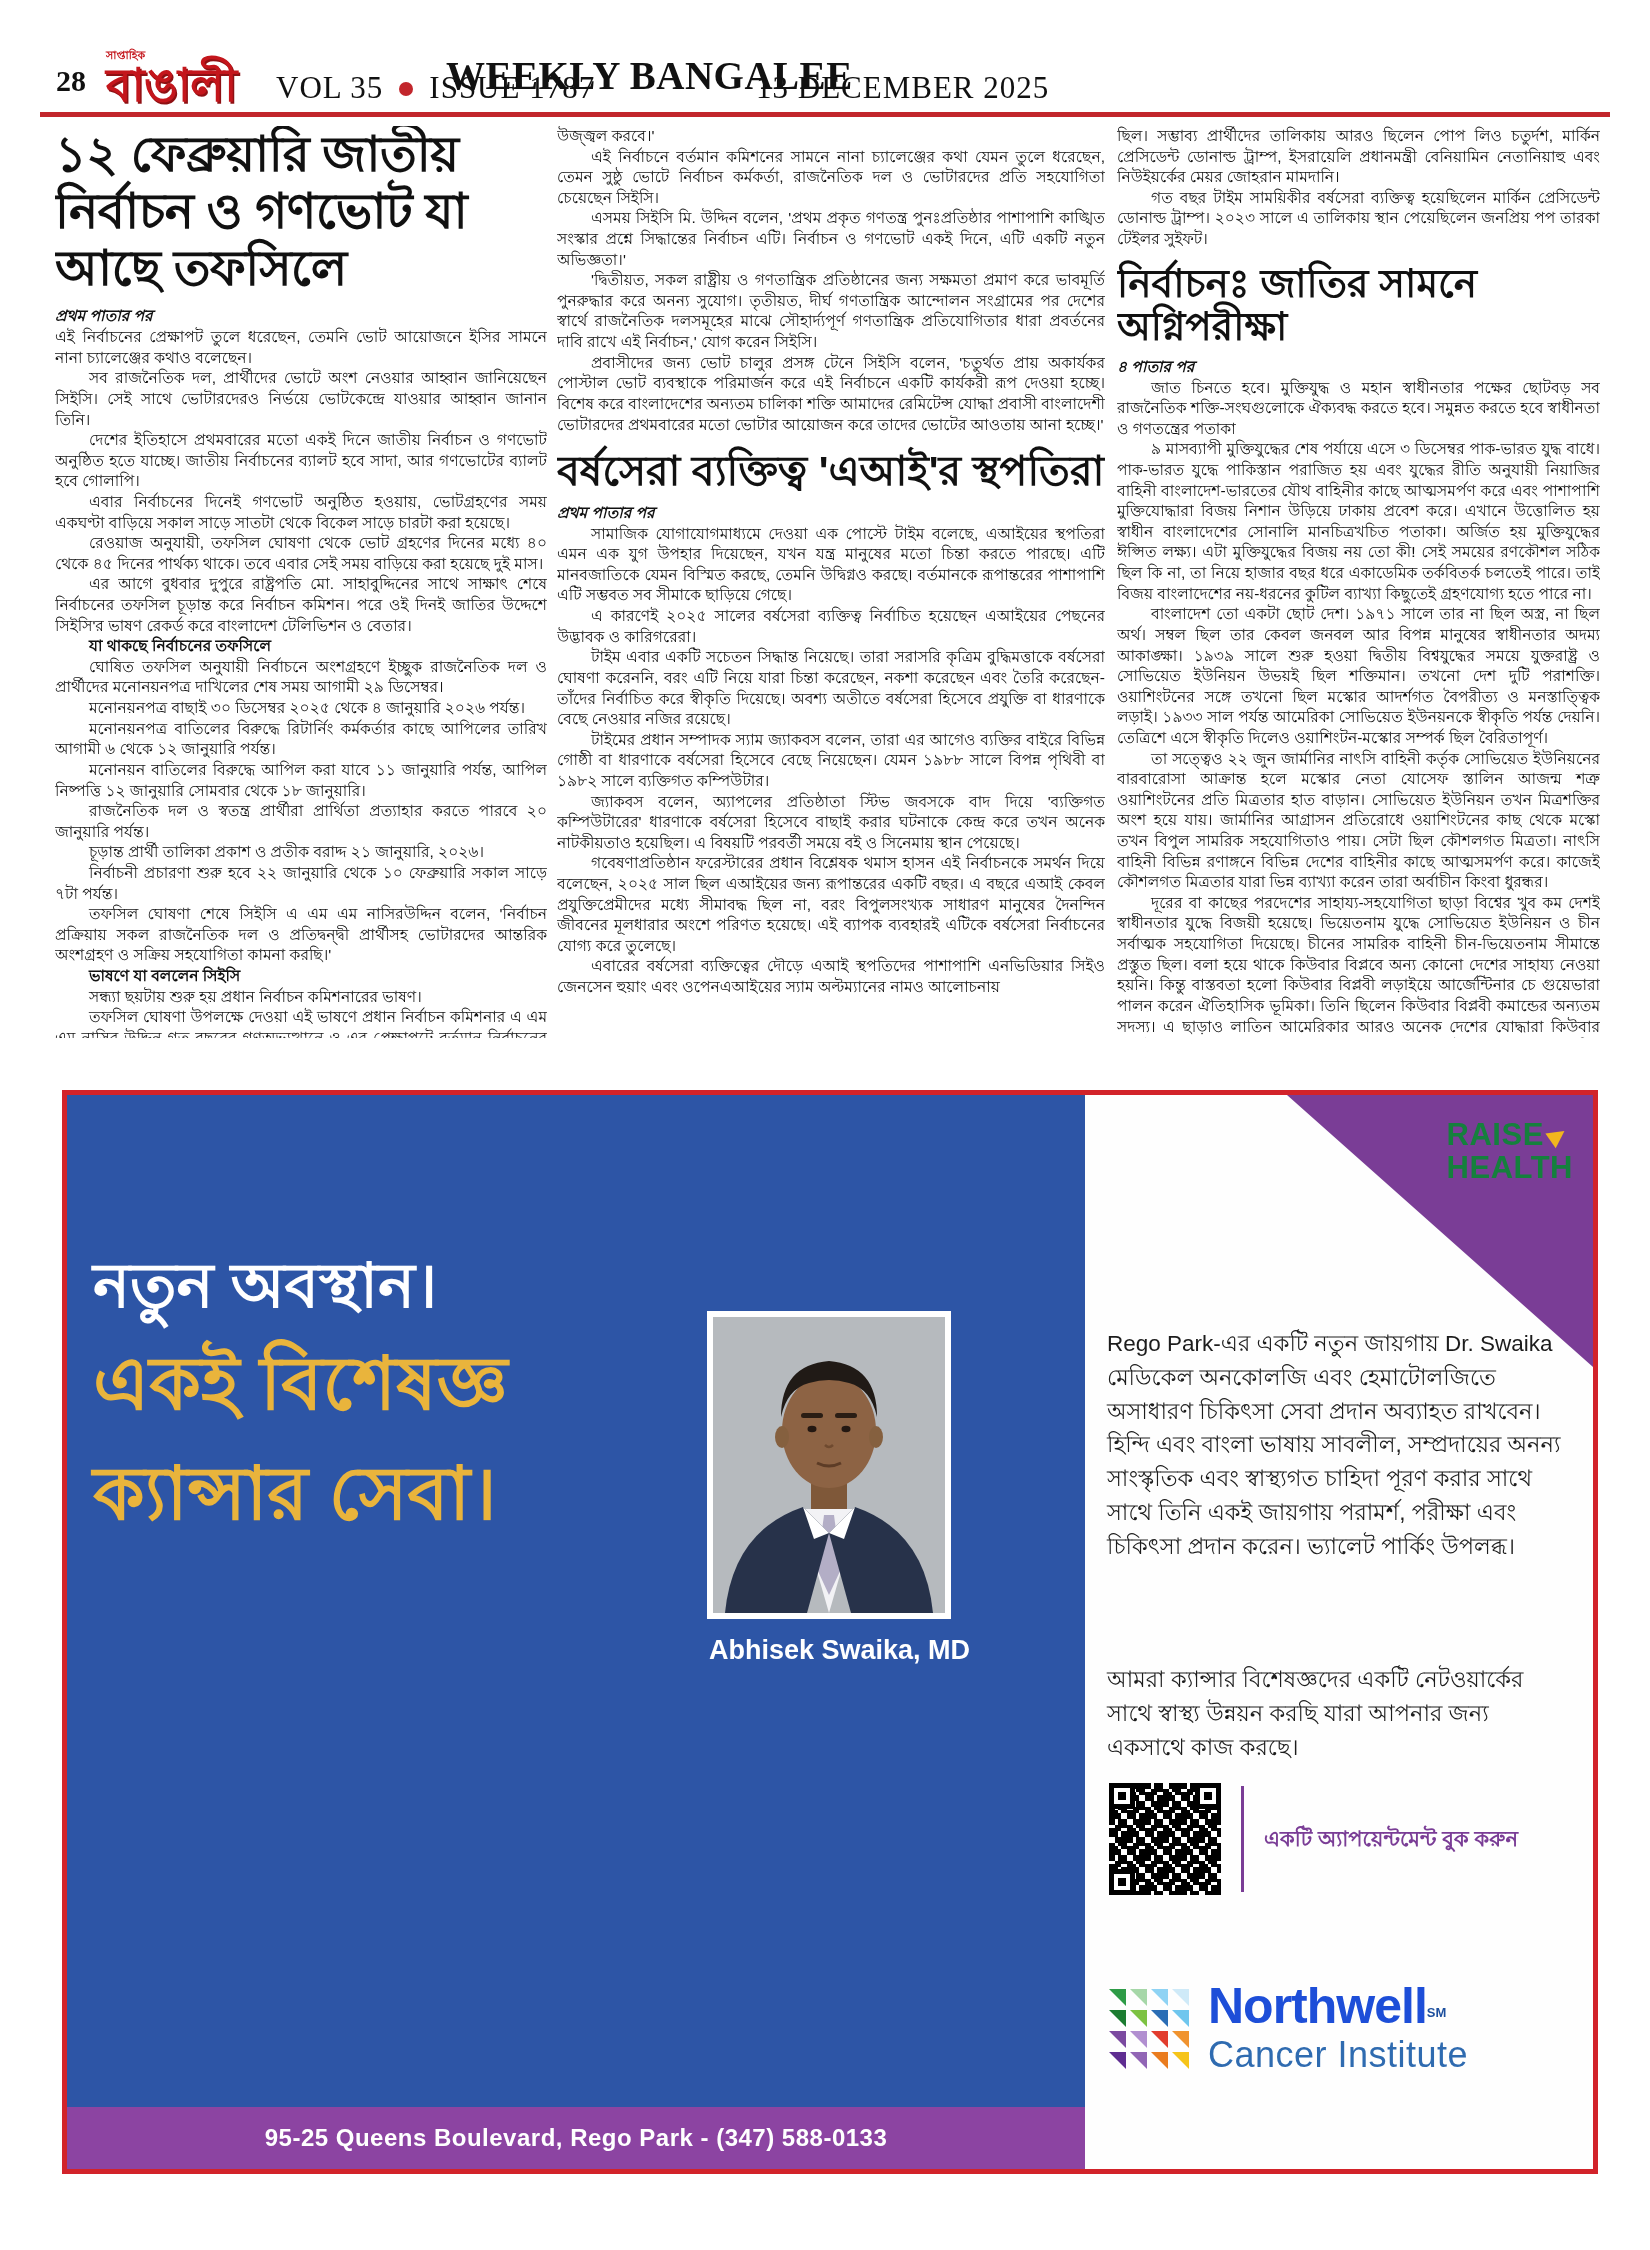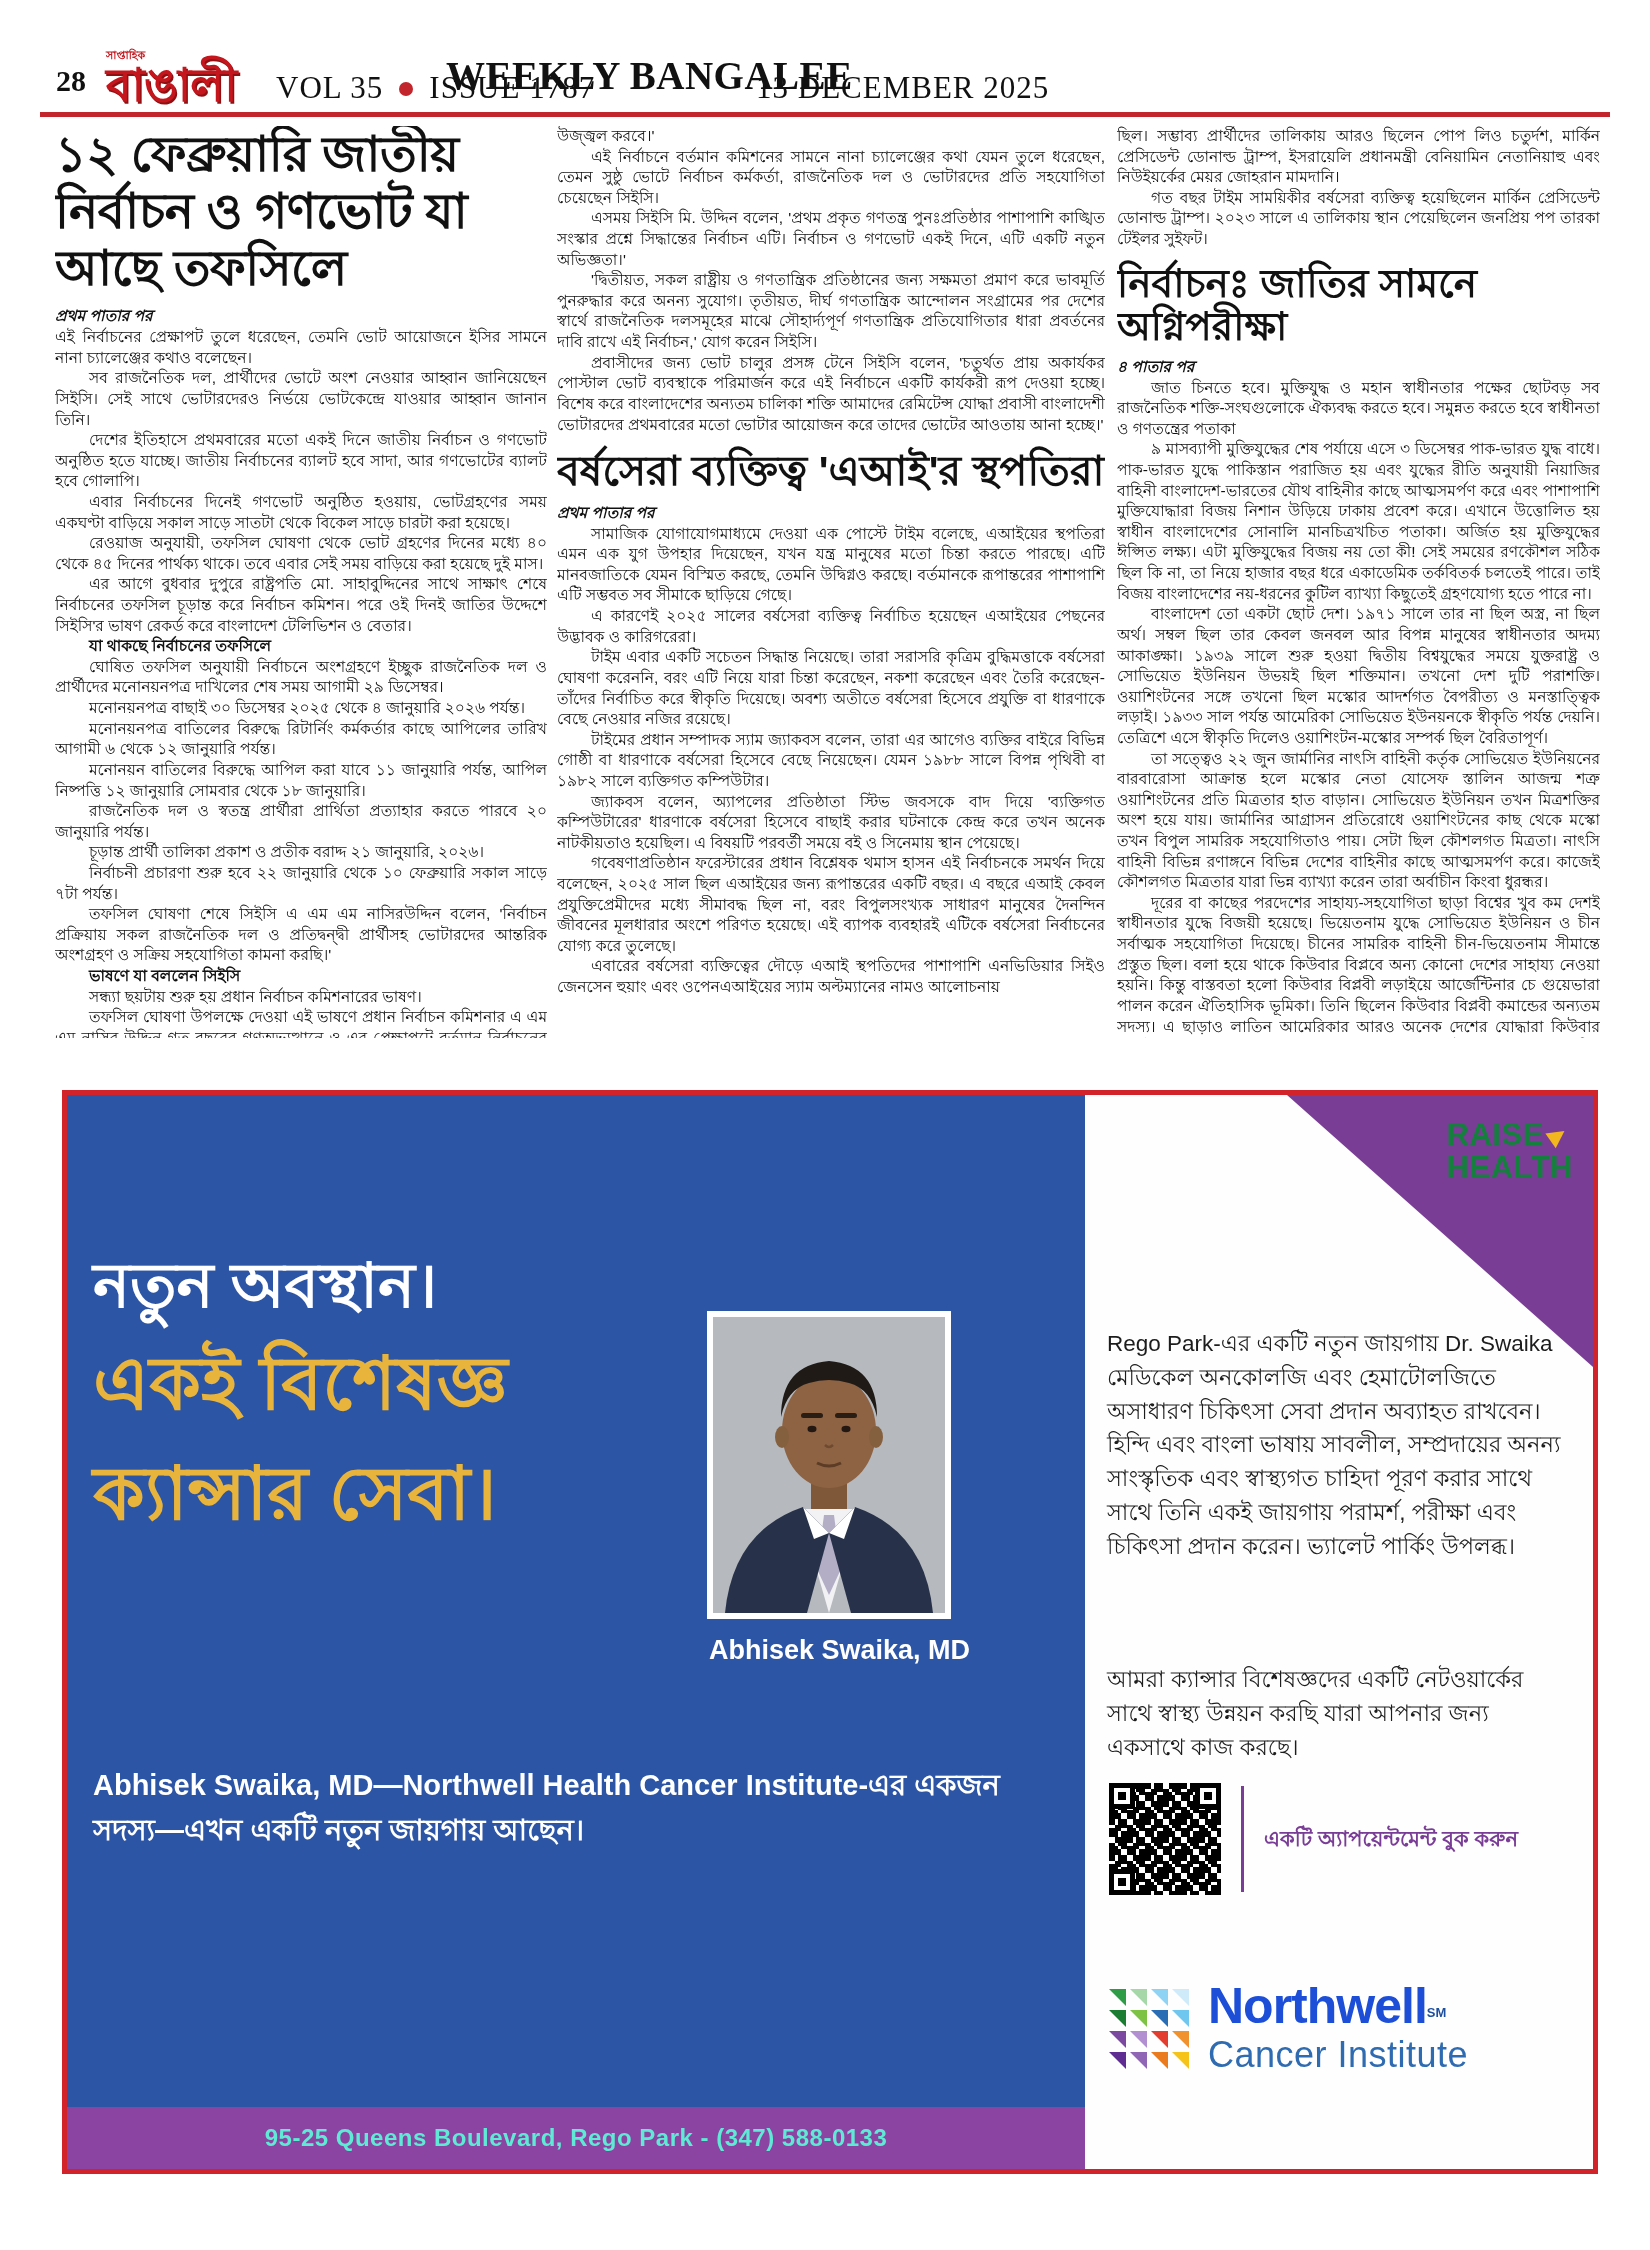--- a/index.html
+++ b/index.html
@@ -41,21 +41,21 @@
   .ad-h2{color:#e9b43c;font-weight:bold;font-size:74px;margin:0 0 36px;}
   .ad-h3{color:#e9b43c;font-weight:bold;font-size:74px;margin:0;}
 
   .photo{position:absolute;left:640px;top:216px;width:232px;height:296px;margin:0;background:#fff;border:6px solid #fff;box-sizing:content-box;}
   .photo svg{display:block;width:232px;height:296px;}
   .photo-cap{position:absolute;left:642px;top:540px;color:#fff;font-weight:bold;font-size:27px;white-space:nowrap;}
 
   .ad-member{position:absolute;left:26px;top:668px;width:930px;color:#fff;font-weight:bold;font-size:29px;line-height:1.55;margin:0;}
 
   .addr-bar{position:absolute;left:0;right:0;bottom:0;height:62px;background:#8c44a2;display:flex;align-items:center;justify-content:center;}
-  .addr-bar span{color:#5eead4;font-weight:bold;font-size:24px;letter-spacing:0.5px;}
+  .addr-bar span{color:#ffffff;font-weight:bold;font-size:24px;letter-spacing:0.5px;}
 
   .tri{position:absolute;top:0;right:0;width:306px;height:272px;}
   .raise{position:absolute;top:24px;right:20px;text-align:left;color:#15803d;font-weight:bold;font-size:31px;line-height:1.06;letter-spacing:0.5px;z-index:2;}
   .ra{display:inline-block;width:0;height:0;border-left:17px solid #f2b61e;border-top:9px solid transparent;border-bottom:9px solid transparent;transform:rotate(-35deg);margin-left:5px;}
 
   .ad-p1{position:absolute;left:22px;top:232px;width:458px;font-size:22.5px;line-height:1.5;color:#1c1c1c;margin:0;}
   .ad-p2{position:absolute;left:22px;top:568px;width:440px;font-size:22.5px;line-height:1.5;color:#1c1c1c;margin:0;}
 
   .qr-row{position:absolute;left:24px;top:688px;display:flex;align-items:center;gap:20px;}
   .qr{width:112px;height:112px;position:relative;background-color:#fff;
@@ -186,21 +186,20 @@
           <rect x="88" y="96" width="22" height="5" rx="2.5" fill="#2a1d14"></rect>
           <rect x="122" y="96" width="22" height="5" rx="2.5" fill="#2a1d14"></rect>
           <ellipse cx="99" cy="112" rx="4.5" ry="3.2" fill="#241812"></ellipse>
           <ellipse cx="133" cy="112" rx="4.5" ry="3.2" fill="#241812"></ellipse>
           <path d="M112 128 Q116 132 120 128" stroke="#6f4a2f" stroke-width="2.5" fill="none"></path>
           <path d="M104 146 Q116 152 128 146" stroke="#5d3c26" stroke-width="3" fill="none"></path>
         </svg>
       </figure>
       <div class="photo-cap" data-interactable="false">Abhisek Swaika, MD</div>
 
-      <p class="ad-member" data-interactable="false">Abhisek Swaika, MD—Northwell Health Cancer Institute-এর একজন সদস্য—এখন একটি নতুন জায়গায় আছেন।</p>
 
       <div class="addr-bar" data-interactable="false">
         <span data-interactable="false">95-25 Queens Boulevard, Rego Park - (347) 588-0133</span>
       </div>
     </div>
 
     <div class="ad-white" data-interactable="false">
       <svg class="tri" viewBox="0 0 306 272" preserveAspectRatio="none" data-interactable="false">
         <polygon points="0,0 306,0 306,272" fill="#7a3d96"></polygon>
       </svg>

